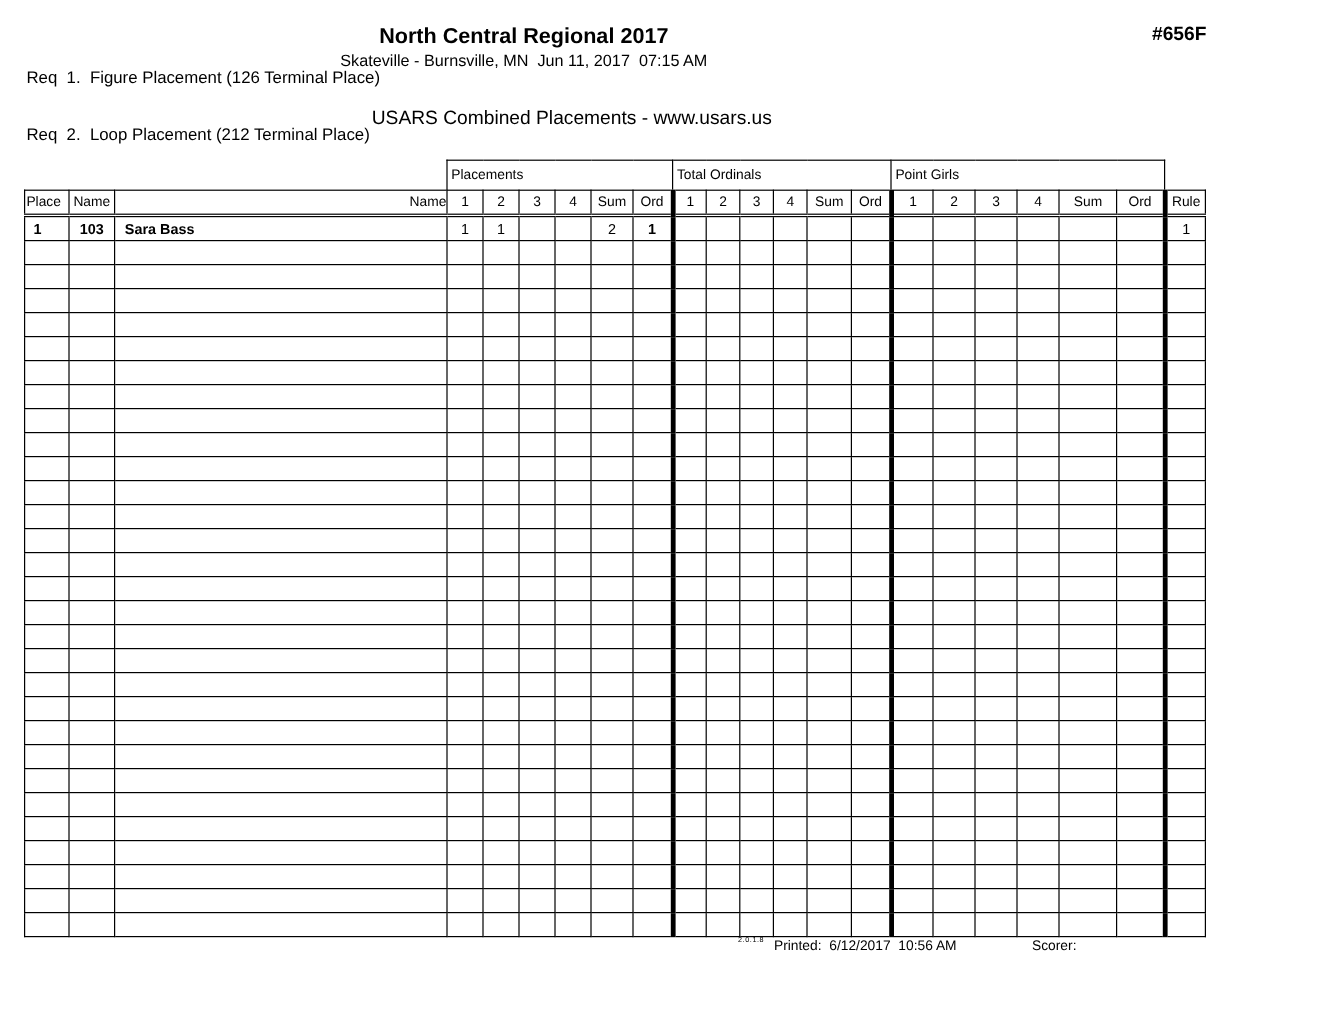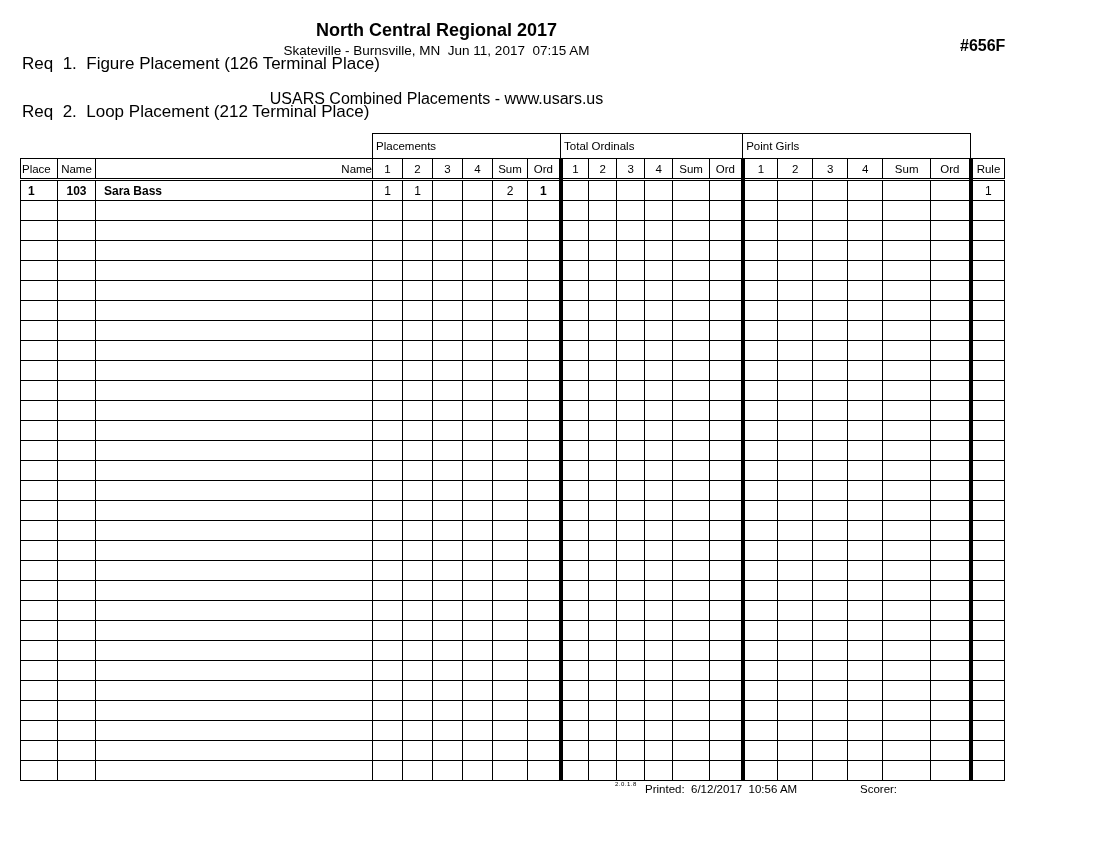--- a/index.html
+++ b/index.html
@@ -1,26 +1,26 @@
 <!DOCTYPE html>
 <html><head>
 <meta charset="utf-8">
 <style>
   html,body{margin:0;padding:0;background:#fff;}
   .page{position:relative;width:1100px;height:850px;background:#fff;color:#000;
         font-family:"Liberation Sans",sans-serif;overflow:hidden;}
 
   
-  .req-block{position:absolute;left:22px;top:24px;font-size:17px;line-height:16px;white-space:pre;}
-  .doc-num{position:absolute;left:960px;top:20px;font-size:16px;font-weight:bold;margin-top:17px;}
+  .req-block{position:absolute;left:22px;top:24px;font-size:14px;line-height:16px;white-space:pre;}
+  .doc-num{position:absolute;left:960px;top:20px;font-size:16px;font-weight:bold;}
   .center-line{position:absolute;left:0;width:873px;text-align:center;white-space:pre;}
   .t-title{top:20px;font-size:18px;font-weight:bold;}
   .t-sub{top:43px;font-size:13.5px;}
   .t-event{top:63px;font-size:20px;font-weight:bold;}
-  .t-tag{top:90px;font-size:16px;}
+  .t-tag{top:90px;font-size:16px;padding-left:40px;}
 
   
   table.score{position:absolute;left:20px;top:133px;width:780px;
               border-collapse:collapse;table-layout:fixed;}
   table.score th,table.score td{border:1px solid #000;padding:0;overflow:hidden;
               white-space:nowrap;vertical-align:middle;}
   tr.group-row td.spacer{border:none;}
   tr.group-row th{height:24px;font-weight:normal;font-size:11.5px;text-align:left;padding-left:3px;}
   tr.head-row th{height:19px;font-weight:normal;font-size:11.5px;text-align:center;
                  border-bottom:3px double #000;}

